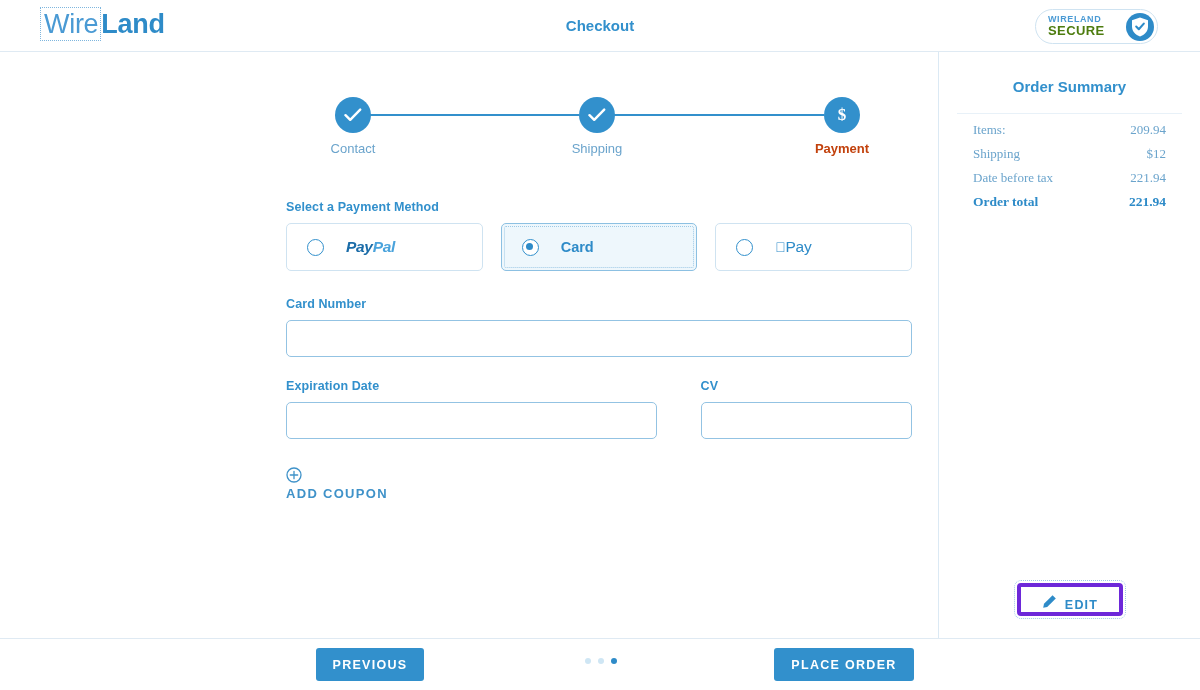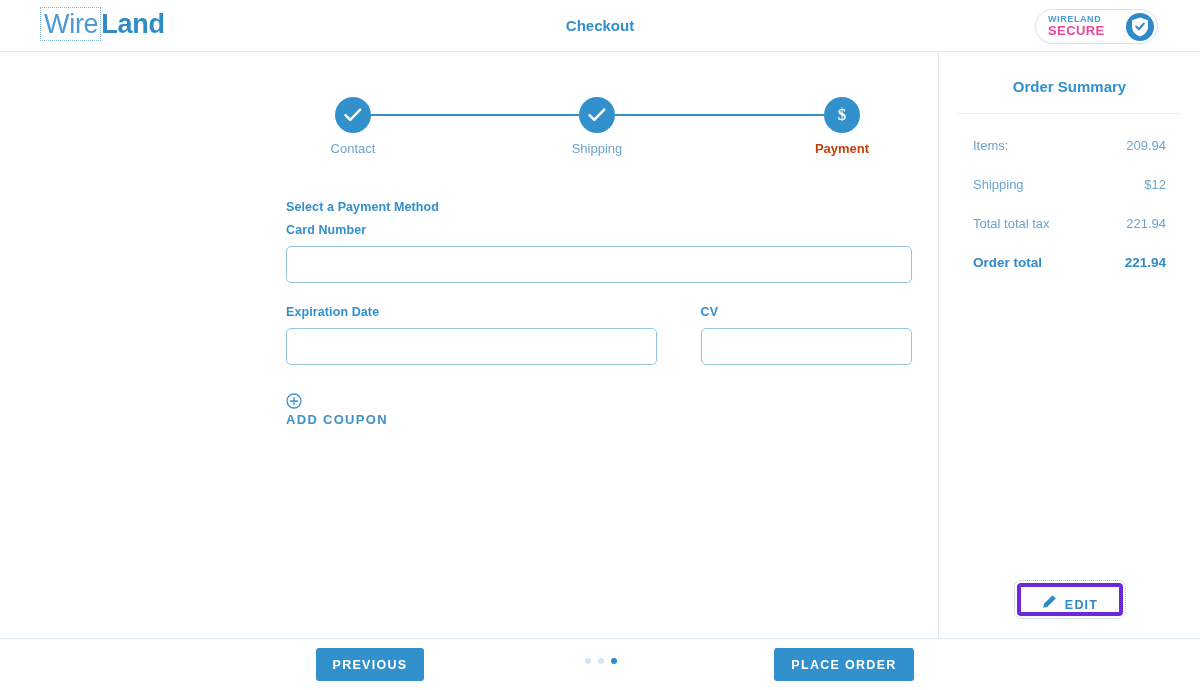--- a/index.html
+++ b/index.html
@@ -32,21 +32,21 @@
     text-align:center; font-size:15px; font-weight:700; color:#3290cc;
   }
   .secure-badge {
     position:absolute; right: 42px; top: 9px;
     width: 123px; height: 35px;
     border:1px solid #cfe3f1; border-radius: 18px;
     background:#fff;
   }
   .secure-text { position:absolute; left:12px; top:5px; line-height:1.05; }
   .secure-l1 { font-size:9px; font-weight:700; color:#4a9ad4; letter-spacing:0.6px; }
-  .secure-l2 { font-size:13px; font-weight:700; color:#ec4899; letter-spacing:0.4px; }
+  .secure-l2 { font-size:13px; font-weight:700; color:#4d7c0f; letter-spacing:0.4px; }
   .secure-circle {
     position:absolute; right:3px; top:3px; width:28px; height:28px;
     border-radius:50%; background:#2e8bc8;
   }
   .secure-circle svg { position:absolute; left:5px; top:4px; }
 
   
   .divider-v {
     position:absolute; left:938px; top:52px; width:1px; height:586px;
     background:#dbe9f4;
@@ -133,22 +133,22 @@
   .sidebar { position:absolute; left:939px; top:52px; width:261px; height:586px; }
   .summary-title {
     text-align:center; margin-top:26px;
     font-size:15px; font-weight:700; color:#3290cc;
   }
   .summary-rule {
     margin:18px 18px 0 18px; height:1px; background:#e8f1f8;
   }
   .sum-row {
     display:flex; justify-content:space-between;
-    padding: 0 34px; margin-top:24px;
-    font-size:13px; color:#6ba4cc;
+    padding: 0 34px; margin-top:8px;
+    font-size:13px; color:#6ba4cc;font-family:Liberation Serif, serif;
   }
   .sum-row:first-of-type { margin-top:23px; }
   .sum-row.total { color:#2e8bc8; font-weight:700; font-size:13.5px; }
   .sum-row .val { color:#6ba4cc; }
   .sum-row.total .val { color:#2e8bc8; font-weight:700; }
   .edit-btn {
     position:absolute; left:78px; top:531px;
     width:106px; height:33px;
     border:4px solid #6d28d9; border-radius:4px; background:#fff;
     display:flex; align-items:flex-end; justify-content:center;
@@ -230,20 +230,36 @@
         <span class="step-dollar">$</span>
       </div>
       <div class="step-label active">Payment</div>
     </div>
   </div>
 
   <div class="form">
 
     <div class="field-label">Select a Payment Method</div>
 
+    <div class="pm-row">
+      <div class="pm-option">
+        <span class="radio"></span>
+        <span class="pm-logo paypal"><span class="p1">Pay</span><span class="p2">Pal</span></span>
+      </div>
+
+      <div class="pm-option selected">
+        <span class="radio on"></span>
+        <span class="pm-logo card-label">Card</span>
+      </div>
+
+      <div class="pm-option">
+        <span class="radio"></span>
+        <span class="pm-logo applepay"><span class="apple"></span><span>Pay</span></span>
+      </div>
+    </div>
 
     <div class="field-label">Card Number</div>
     <div class="mb-22">
       <input class="input-box" type="text" style="padding: 0px 10px; color: rgb(46, 139, 200); font-size: 14px; font-family: &quot;Liberation Sans&quot;, sans-serif;" value="">
     </div>
 
     <div class="two-col">
       <div class="col-exp">
         <div class="field-label">Expiration Date</div>
         <input class="input-box" type="text" style="padding: 0px 10px; color: rgb(46, 139, 200); font-size: 14px; font-family: &quot;Liberation Sans&quot;, sans-serif;" value="">
@@ -271,21 +287,21 @@
 
     <div class="sum-row">
       <span>Items:</span>
       <span class="val">209.94</span>
     </div>
     <div class="sum-row">
       <span>Shipping</span>
       <span class="val">$12</span>
     </div>
     <div class="sum-row">
-      <span>Total total tax</span>
+      <span>Date before tax</span>
       <span class="val">221.94</span>
     </div>
     <div class="sum-row total">
       <span>Order total</span>
       <span class="val">221.94</span>
     </div>
 
     <div class="edit-btn">
       <span>
         <svg width="15" height="15" viewBox="0 0 15 15">

